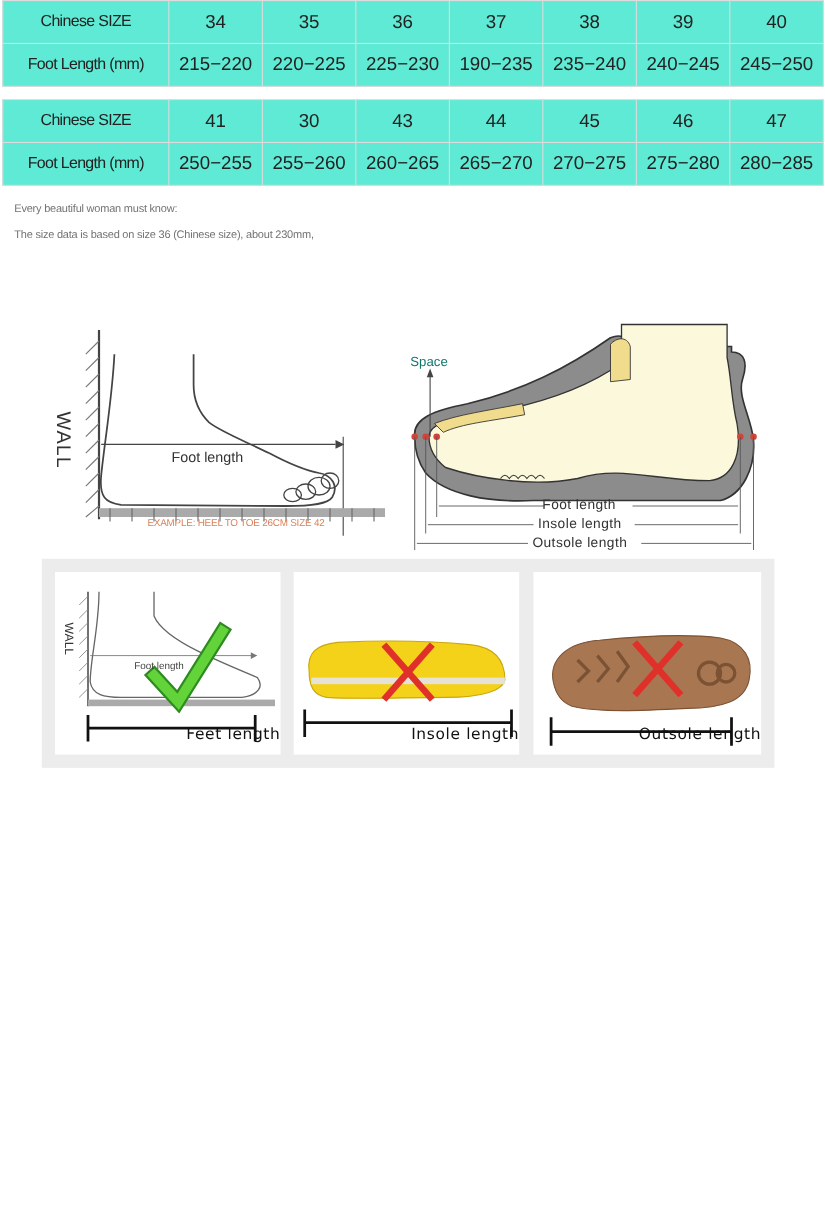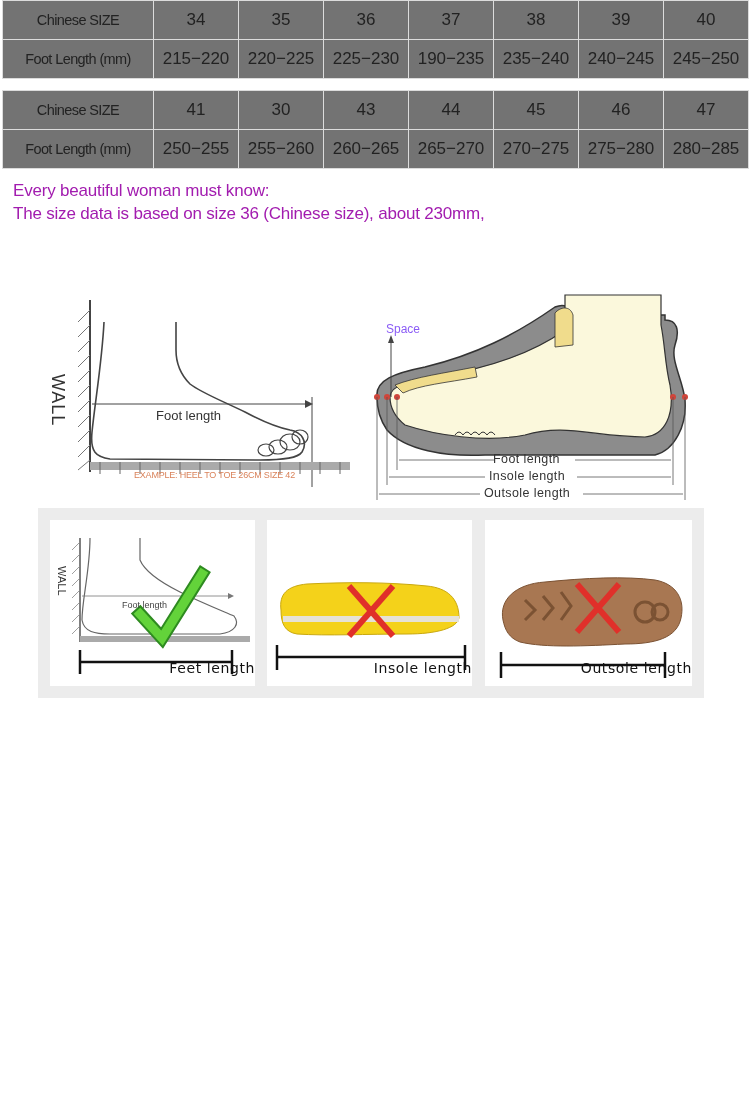--- a/index.html
+++ b/index.html
@@ -1,22 +1,22 @@
 <!DOCTYPE html>
 <html><head>
 <meta charset="utf-8">
 <style>
   html, body { margin:0; padding:0; background:#fff; }
   body { width:750px; height:1104px; position:relative; overflow:hidden; font-family:"Liberation Sans", sans-serif; color:#1a1a1a; }
-  .size-table { position:absolute; left:2px; width:747px; border-collapse:collapse; background:#737373; table-layout:fixed; }
+  .size-table { position:absolute; left:2px; width:747px; border-collapse:collapse; background:#5eead4; table-layout:fixed; }
   .size-table td { border:1px solid #dcdcdc; text-align:center; height:38px; padding:0; font-size:17px; color:#222; white-space:nowrap; }
   .size-table td.label { width:150px; font-size:14.5px; letter-spacing:-0.6px; }
   #t1 { top:0; }
   #t2 { top:90px; }
-  .notes { position:absolute; left:13px; top:180px; width:720px; font-size:17px; line-height:22.5px; color:#a21caf; letter-spacing:-0.2px; }
+  .notes { position:absolute; left:13px; top:180px; width:720px; font-size:10px; line-height:22.5px; color:#737373; letter-spacing:-0.2px; }
   .notes div { white-space:nowrap; }
   .diagram { position:absolute; }
   #wall-diagram { left:40px; top:292px; width:310px; height:200px; }
   #shoe-diagram { left:365px; top:285px; width:330px; height:220px; }
   .bottom-panel { position:absolute; left:38px; top:508px; width:666px; height:190px; background:#ececec; }
   .card { position:absolute; top:12px; height:166px; background:#fff; }
   .card svg { position:absolute; left:0; top:0; }
   .card-caption { position:absolute; bottom:10px; left:0; width:100%; text-align:right; font-family:"DejaVu Sans", sans-serif; font-size:14px; letter-spacing:0.6px; color:#111; }
   #card-feet { left:12px; width:205px; }
   #card-insole { left:229px; width:205px; }
@@ -163,21 +163,21 @@
         <line x1="308" y1="112" x2="308" y2="200"></line>
       <line x1="320" y1="112" x2="320" y2="215"></line>
       <line x1="34" y1="175" x2="130" y2="175"></line>
         <line x1="210" y1="175" x2="306" y2="175"></line>
       <line x1="24" y1="192" x2="120" y2="192"></line>
         <line x1="212" y1="192" x2="306" y2="192"></line>
       <line x1="14" y1="209" x2="115" y2="209"></line>
         <line x1="218" y1="209" x2="318" y2="209"></line>
     </g>
   </svg>
-  <div style="position:absolute;left:21px;top:37px;font-size:12px;color:#8b5cf6;">Space</div>
+  <div style="position:absolute;left:8px;top:37px;font-size:12px;color:#0f766e;">Space</div>
   <div style="position:absolute;left:128px;top:167px;font-size:12.5px;color:#333;letter-spacing:0.4px;">Foot length</div>
   <div style="position:absolute;left:124px;top:184px;font-size:12.5px;color:#333;letter-spacing:0.4px;">Insole length</div>
   <div style="position:absolute;left:119px;top:201px;font-size:12.5px;color:#333;letter-spacing:0.4px;">Outsole length</div>
 </div>
 
 <div class="bottom-panel">
 
   <div class="card" id="card-feet">
     <svg width="205" height="166" viewBox="0 0 205 166">
       <line x1="30" y1="18" x2="30" y2="122" stroke="#555" stroke-width="1.5"></line>

